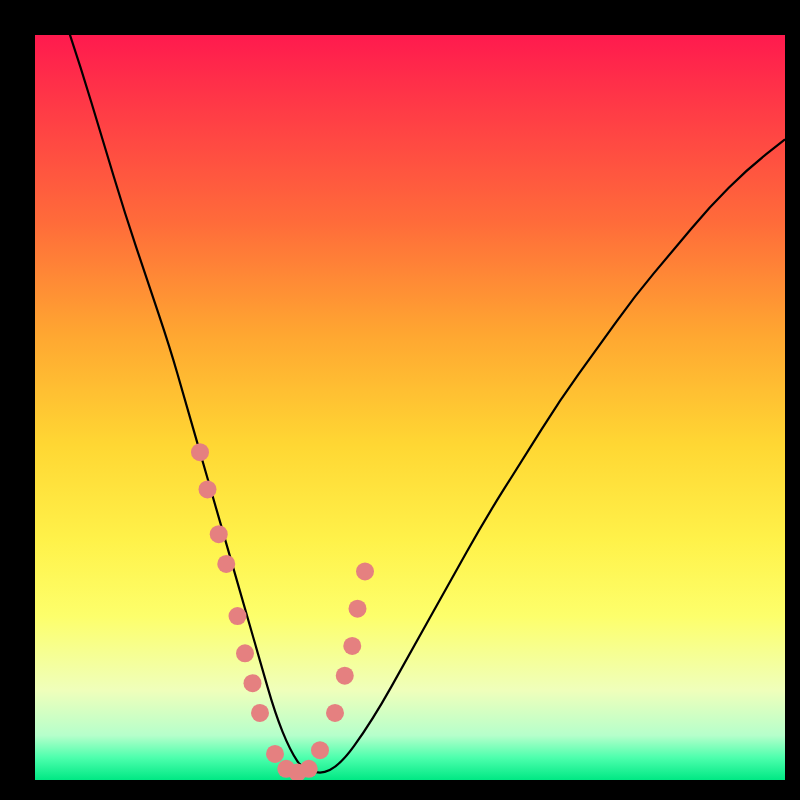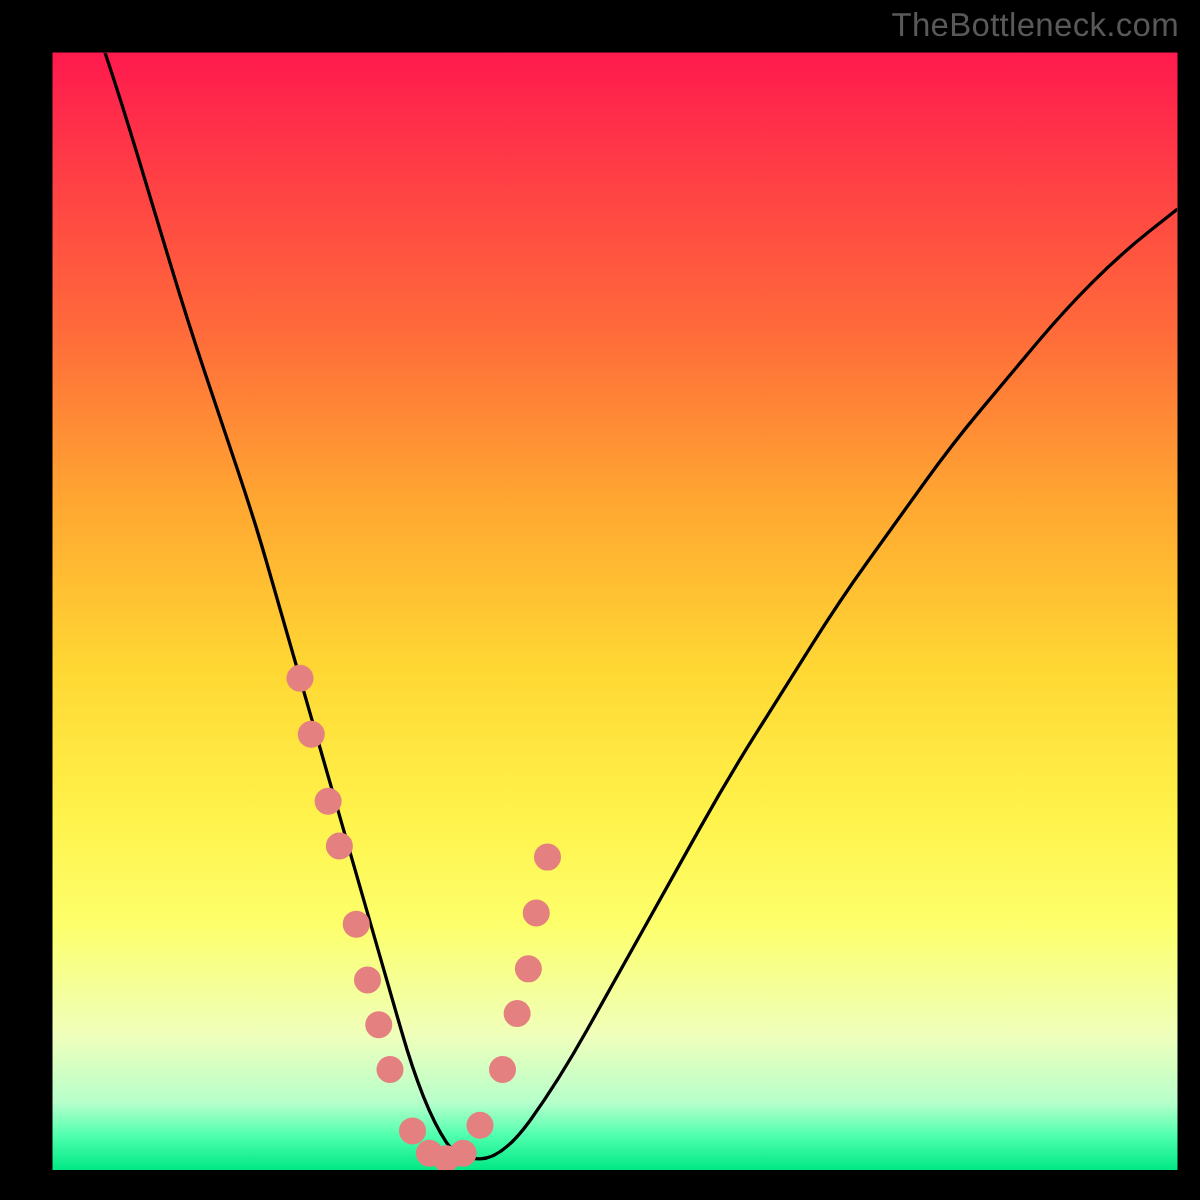--- a/index.html
+++ b/index.html
@@ -43,21 +43,20 @@
   svg.curve {
     position: absolute;
     left: 0; top: 0;
     width: 100%; height: 100%;
   }
 </style>
 </head>
 <body>
 
 <div class="frame">
-  <div class="watermark">TheBottleneck.com</div>
 
   <div class="plot-area">
     <svg class="curve" viewBox="0 0 750 745" preserveAspectRatio="none">
       <path id="curve-path" fill="none" stroke="#000000" stroke-width="2.2" d="M 22.5 -37.25 Q 22.5 -37.25 33.75 -3.724999999999966 Q 45 29.800000000000068 56.25 67.05000000000001 Q 67.5 104.29999999999995 78.75 141.54999999999995 Q 90 178.79999999999995 101.25 212.32499999999996 Q 112.5 245.84999999999997 123.75 279.375 Q 135 312.90000000000003 142.5 338.975 Q 150 365.05 157.5 391.125 Q 165 417.2 172.5 443.275 Q 180 469.35 187.5 495.425 Q 195 521.5 202.5 547.575 Q 210.00000000000003 573.65 217.5 599.7249999999999 Q 225 625.8 232.5 651.875 Q 240 677.95 247.5 696.575 Q 255.00000000000003 715.2 262.5 726.375 Q 270 737.55 285 737.55 Q 300 737.55 318.75 711.4749999999999 Q 337.5 685.4 356.25 651.875 Q 375 618.35 393.75 584.825 Q 412.50000000000006 551.3 431.25 517.775 Q 450 484.25 468.75 454.45 Q 487.5 424.65 506.25 394.85 Q 525 365.05 543.75 338.975 Q 562.5 312.90000000000003 581.25 286.82500000000005 Q 600 260.75 618.75 238.40000000000003 Q 637.5 216.05000000000007 656.25 193.70000000000005 Q 675 171.35000000000002 693.75 152.72500000000002 Q 712.5 134.10000000000002 731.25 119.19999999999999 T 750 104.29999999999995"></path>
       <g id="markers">
           <circle cx="165" cy="417.2" r="9" fill="#e58080"></circle>
           <circle cx="172.5" cy="454.45" r="9" fill="#e58080"></circle>
           <circle cx="183.75" cy="499.15" r="9" fill="#e58080"></circle>
           <circle cx="191.25" cy="528.95" r="9" fill="#e58080"></circle>
           <circle cx="202.5" cy="581.1" r="9" fill="#e58080"></circle>

